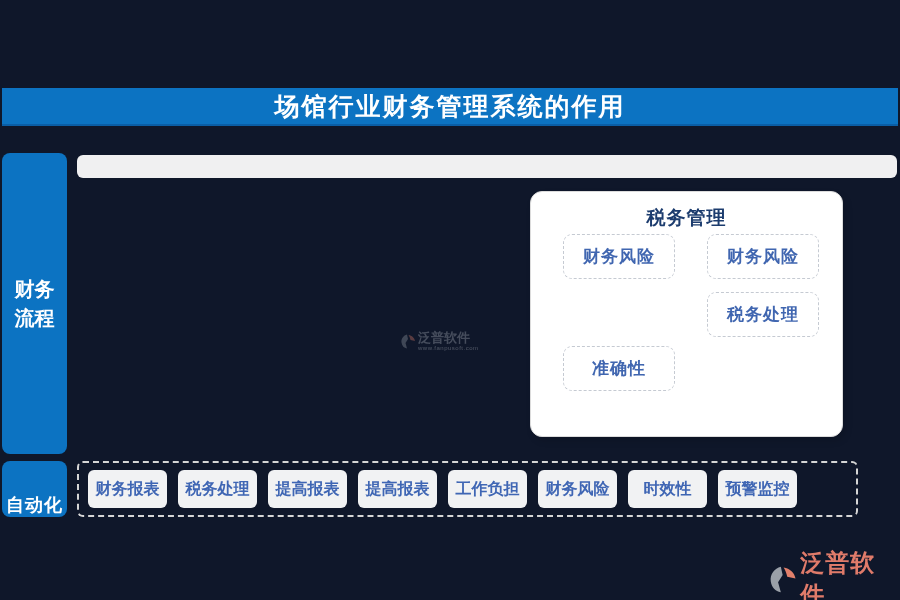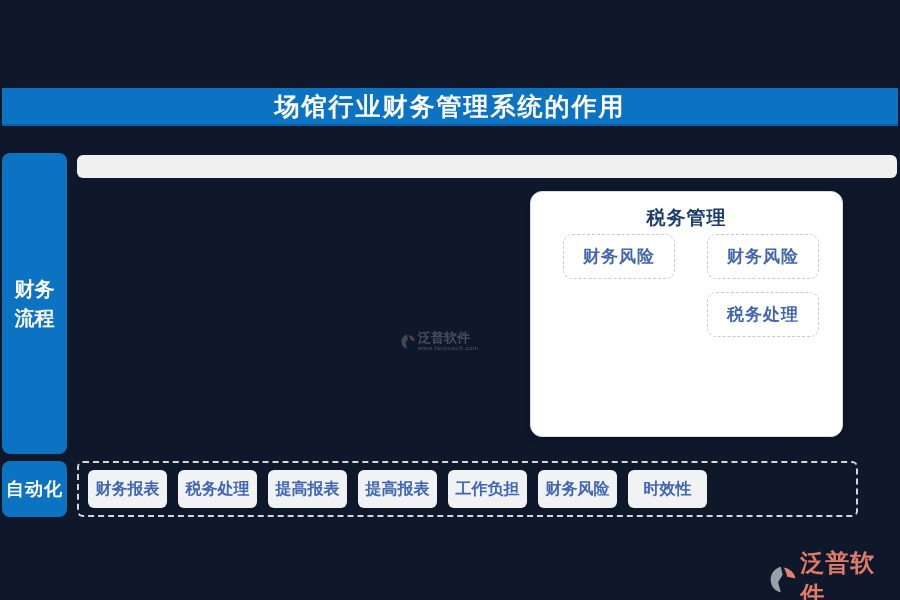--- a/index.html
+++ b/index.html
@@ -25,21 +25,21 @@
 
   
   .side-box {
     position: absolute; left: 2px; width: 65px;
     background: #0c73c2; border-radius: 8px;
     display: flex; align-items: center; justify-content: center;
     color: #ffffff; font-weight: bold;
   }
   .side-process { top: 153px; height: 301px; font-size: 20px; }
   .side-process .vtext { width: 2.1em; text-align: center; line-height: 1.45; word-break: break-all; }
-  .side-automation { top: 461px; height: 56px; font-size: 18px; letter-spacing: 1px; }
+  .side-automation { top: 461px; height: 56px; font-size: 18px; letter-spacing: 1px; align-items: flex-end; }
 
   
   .top-gray-bar {
     position: absolute; left: 77px; top: 155px; width: 820px; height: 23px;
     background: #f0f0f1; border-radius: 6px;
   }
 
   
   .card {
     position: absolute; top: 191px; height: 246px;
@@ -131,20 +131,21 @@
   </div>
 
   <div class="top-gray-bar"></div>
 
 
   <div class="card card-2">
     <div class="card-title">税务管理</div>
     <div class="node n1">财务风险</div>
     <div class="node n2">财务风险</div>
     <div class="node n4">税务处理</div>
+    <div class="node n5">准确性</div>
   </div>
 
   <div class="watermark">
     <svg class="wm-mark" viewBox="0 0 32 32">
       <path d="M14 2 C7 4 2 10 3 18 C4 25 8 29 14 30 L11 19 L16 11 Z" fill="#9aa0a8"></path>
       <path d="M17 3 C24 4 29 9 30 15 L21 13 C20 9 19 6 17 3 Z" fill="#e2806b"></path>
     </svg>
     <div class="wm-texts">
       <div class="wm-text">泛普软件</div>
       <div class="wm-sub">www.fanpusoft.com</div>
@@ -156,20 +157,21 @@
   </div>
 
   <div class="automation-box">
     <div class="auto-item">财务报表</div>
     <div class="auto-item">税务处理</div>
     <div class="auto-item">提高报表</div>
     <div class="auto-item">提高报表</div>
     <div class="auto-item">工作负担</div>
     <div class="auto-item">财务风险</div>
     <div class="auto-item">时效性</div>
+    <div class="auto-item">预警监控</div>
   </div>
 
   <div class="brand">
     <div class="brand-row">
       <svg class="brand-mark" viewBox="0 0 32 32">
         <path d="M14 2 C7 4 2 10 3 18 C4 25 8 29 14 30 L11 19 L16 11 Z" fill="#9aa0a8"></path>
         <path d="M17 3 C24 4 29 9 30 15 L21 13 C20 9 19 6 17 3 Z" fill="#e2806b"></path>
       </svg>
       <span class="brand-name">泛普软件</span>
     </div>

